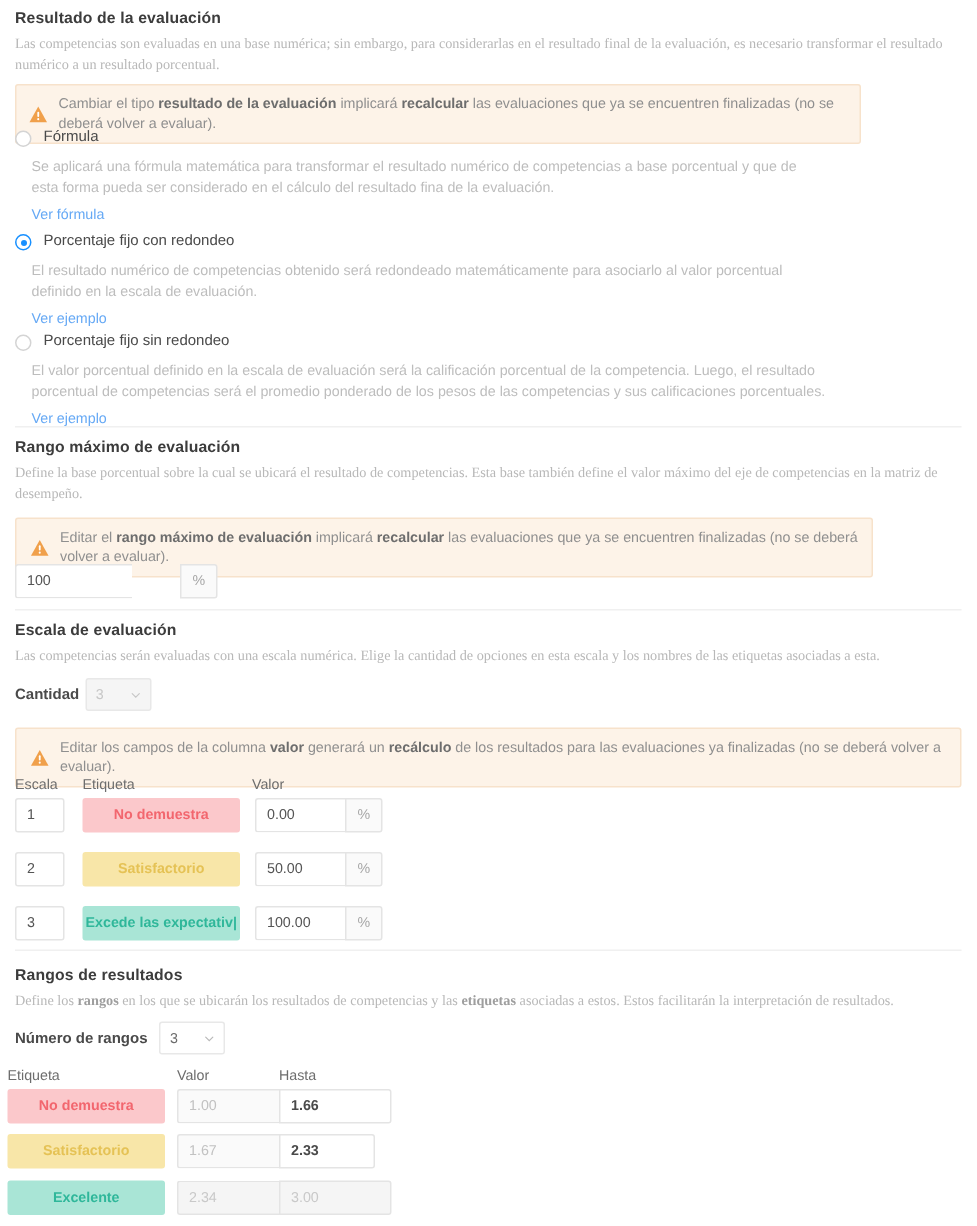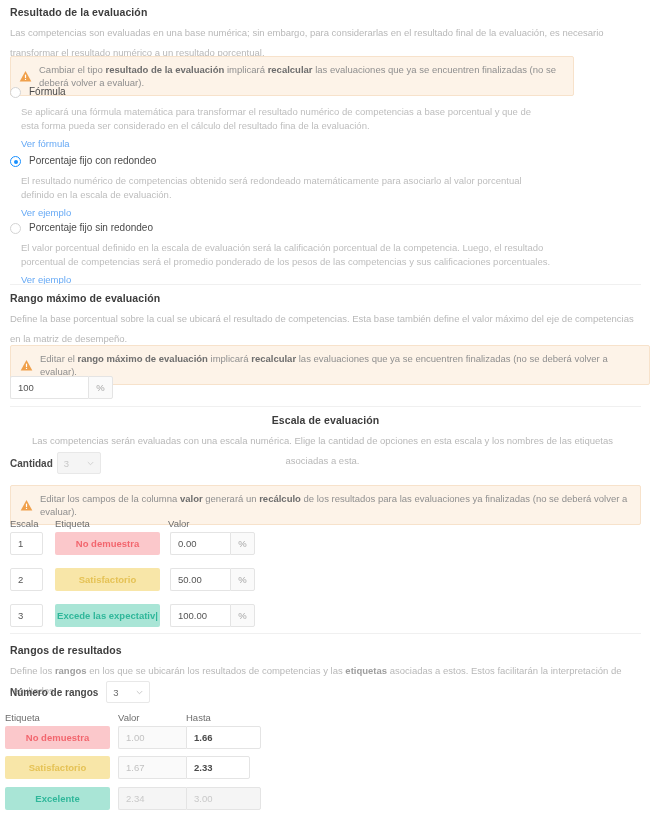--- a/index.html
+++ b/index.html
@@ -16,23 +16,24 @@
   
   .section-title {
     font-size: 10.5px;
     font-weight: bold;
     color: #3c3c3c;
     letter-spacing: .1px;
   }
   .section-desc {
     font-size: 9.5px;
     color: #b8b8b8;
-    line-height: 20px;
+    line-height: 14px;
     margin-top: 5px;
     max-width: 625px;
+    font-family: Liberation Serif, serif;
   }
   .section-desc b { color: #9e9e9e; font-weight: bold; }
   .opt-title { font-size: 10px; color: #4a4a4a; }
   .opt-desc {
     font-size: 9.5px; color: #bdbdbd; line-height: 14px; max-width: 520px;
   }
   .link { font-size: 9.5px; color: #66a9f5; cursor: pointer; display: inline-block; margin-top: 2px; text-align: center; }
 
   
   .warn {
@@ -178,37 +179,37 @@
     <div class="link">Ver ejemplo</div>
   </div>
 
   <div class="divider" style="position:absolute;left:10px;top:284px;"></div>
 
   <div style="position:absolute;left:10px;top:292px;width:631px;">
     <div class="section-title">Rango máximo de evaluación</div>
     <div class="section-desc">Define la base porcentual sobre la cual se ubicará el resultado de competencias. Esta base también define el valor máximo del eje de competencias en la matriz de desempeño.</div>
   </div>
 
-  <div class="warn" style="position:absolute;left:10px;top:345px;width:640px;">
+  <div class="warn" style="position:absolute;left:10px;top:345px;width:572px;">
     <svg class="tri" viewBox="0 0 16 16">
       <path d="M8 1.3 15.2 14.2H0.8Z" fill="#f0a04b"></path>
       <rect x="7.25" y="5.6" width="1.5" height="4.2" rx=".7" fill="#fff"></rect>
       <circle cx="8" cy="11.6" r=".85" fill="#fff"></circle>
     </svg>
     <div><span>Editar el </span><b>rango máximo de evaluación</b><span> implicará </span><b>recalcular</b><span> las evaluaciones que ya se encuentren finalizadas (no se deberá volver a evaluar).</span></div>
   </div>
 
-  <div class="addon-group" style="position:absolute;left:10px;top:376px;">
+  <div class="addon-group" style="position:absolute;left:10px;top:376px;gap:32px;">
     <div class="inp" style="width:78px;">100</div>
     <div class="addon">%</div>
   </div>
 
   <div class="divider" style="position:absolute;left:10px;top:406px;"></div>
 
-  <div style="position:absolute;left:10px;top:414px;width:631px;text-align:center;">
+  <div style="position:absolute;left:10px;top:414px;width:631px;">
     <div class="section-title">Escala de evaluación</div>
     <div class="section-desc">Las competencias serán evaluadas con una escala numérica. Elige la cantidad de opciones en esta escala y los nombres de las etiquetas asociadas a esta.</div>
   </div>
 
   <div class="row" style="position:absolute;left:10px;top:452px;gap:4px;">
     <span class="lbl-inline">Cantidad</span>
     <span class="sel disabled">
       <span>3</span>
       <svg class="chev" viewBox="0 0 10 10">
         <path d="M1.6 3.4 5 6.8 8.4 3.4" stroke="#c7c7c7" stroke-width="1.1" fill="none" stroke-linecap="round"></path>

